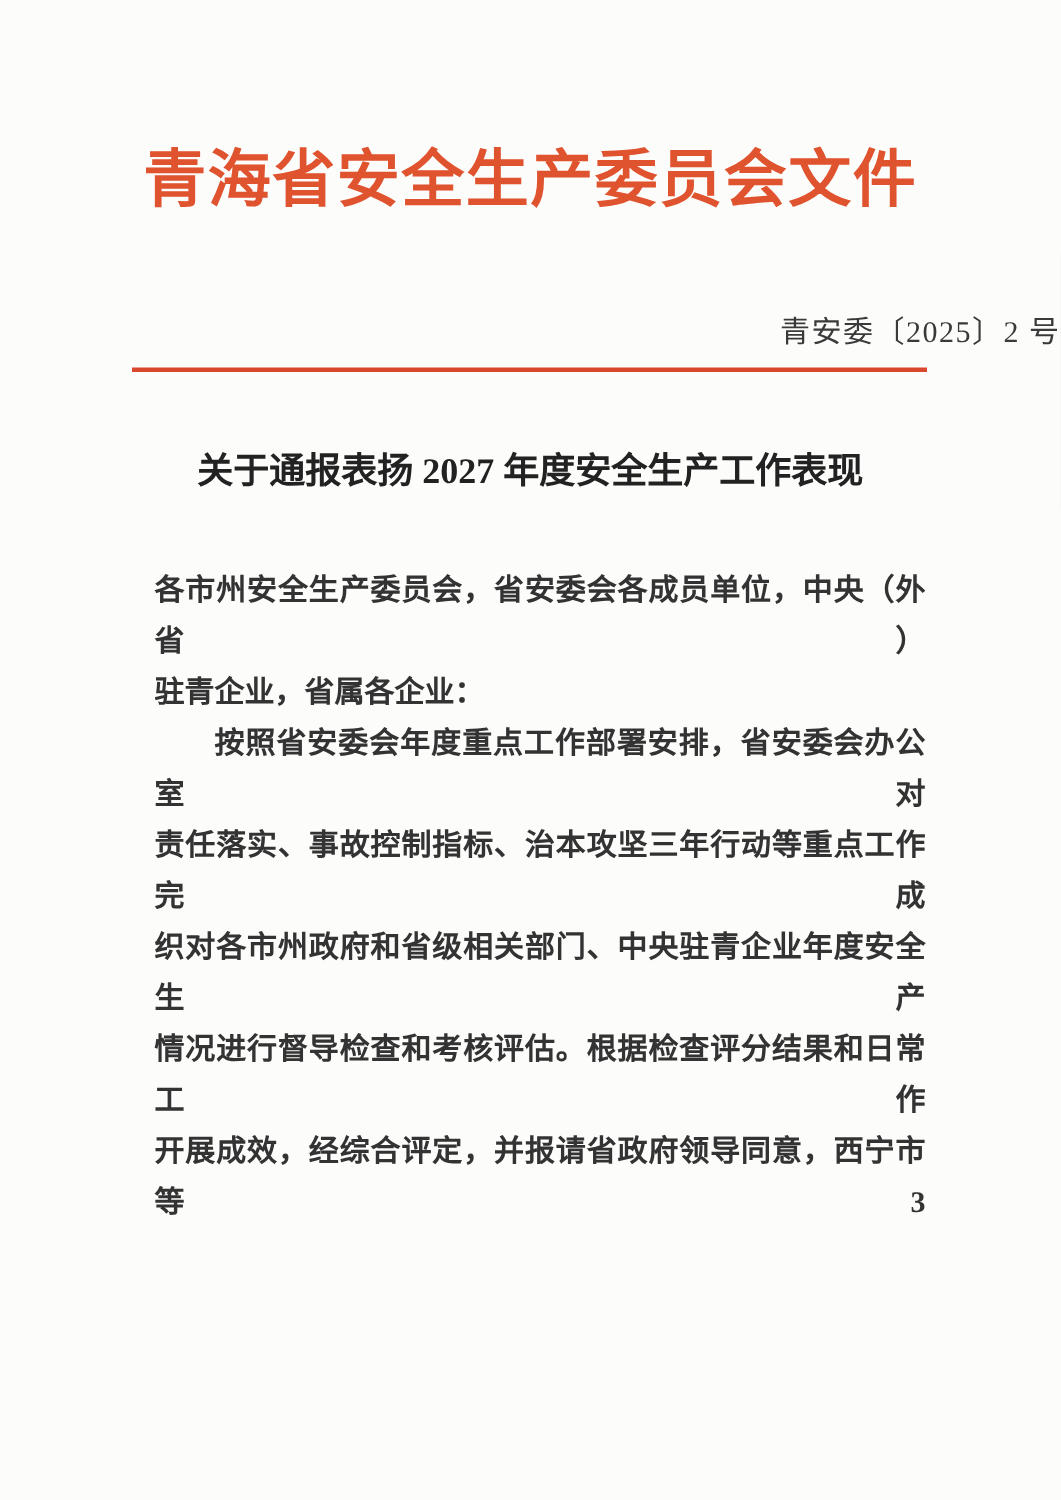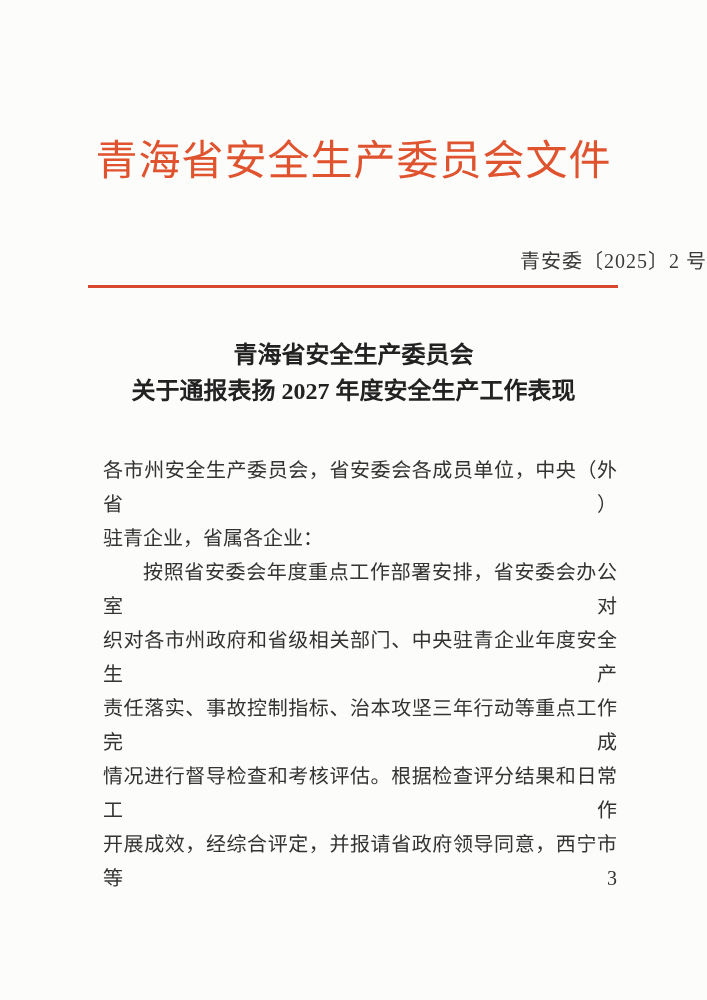--- a/index.html
+++ b/index.html
@@ -12,25 +12,25 @@
     position: relative;
     width: 707px;
     height: 1000px;
     margin: 0 auto;
     background: #fcfcfb;
     overflow: hidden;
     color: #2e2e2e;
   }
   
   .doc-header {
-    margin: 16px;
-    padding-top: 118px;
+    margin: 0;
+    padding-top: 94px;
     text-align: center;
     font-size: 42px;
-    font-weight: 400;
+    font-weight: 700;
     letter-spacing: 1px;
     line-height: 1.3;
     color: #e0532f;
   }
   
   .doc-number {
     margin-top: 56px;
     text-align: right;
     font-size: 20px;
     letter-spacing: 1px;
@@ -55,20 +55,21 @@
   
   .doc-body {
     margin: 44px 90px 0 103px;
     font-size: 20px;
     line-height: 34px;
     color: #333;
   }
   .doc-body p {
     margin: 0;
     white-space: nowrap;
+    font-weight: bold;
   }
   .doc-body p.justify {
     white-space: normal;
     text-align: justify;
     text-align-last: justify;
   }
   .doc-body p.indent {
     text-indent: 2em;
   }
   .doc-body p.left {
@@ -81,28 +82,27 @@
 
 <div class="page">
 
   <h1 class="doc-header">青海省安全生产委员会文件</h1>
 
   <div class="doc-number">青安委〔2025〕2 号</div>
 
   <hr class="red-line">
 
   <div class="doc-title">
-    <div class="title-line">青海省安全生产委员会</div>
     <div class="title-line">关于通报表扬 2027 年度安全生产工作表现</div>
   </div>
 
   <div class="doc-body">
     <p class="justify">各市州安全生产委员会，省安委会各成员单位，中央（外省）</p>
     <p class="left">驻青企业，省属各企业：</p>
     <p class="justify indent">按照省安委会年度重点工作部署安排，省安委会办公室对</p>
+    <p class="justify">责任落实、事故控制指标、治本攻坚三年行动等重点工作完成</p>
     <p class="justify">织对各市州政府和省级相关部门、中央驻青企业年度安全生产</p>
-    <p class="justify">责任落实、事故控制指标、治本攻坚三年行动等重点工作完成</p>
     <p class="justify">情况进行督导检查和考核评估。根据检查评分结果和日常工作</p>
     <p class="justify">开展成效，经综合评定，并报请省政府领导同意，西宁市等 3</p>
 
   </div>
 
 </div>
 
 </body></html>

